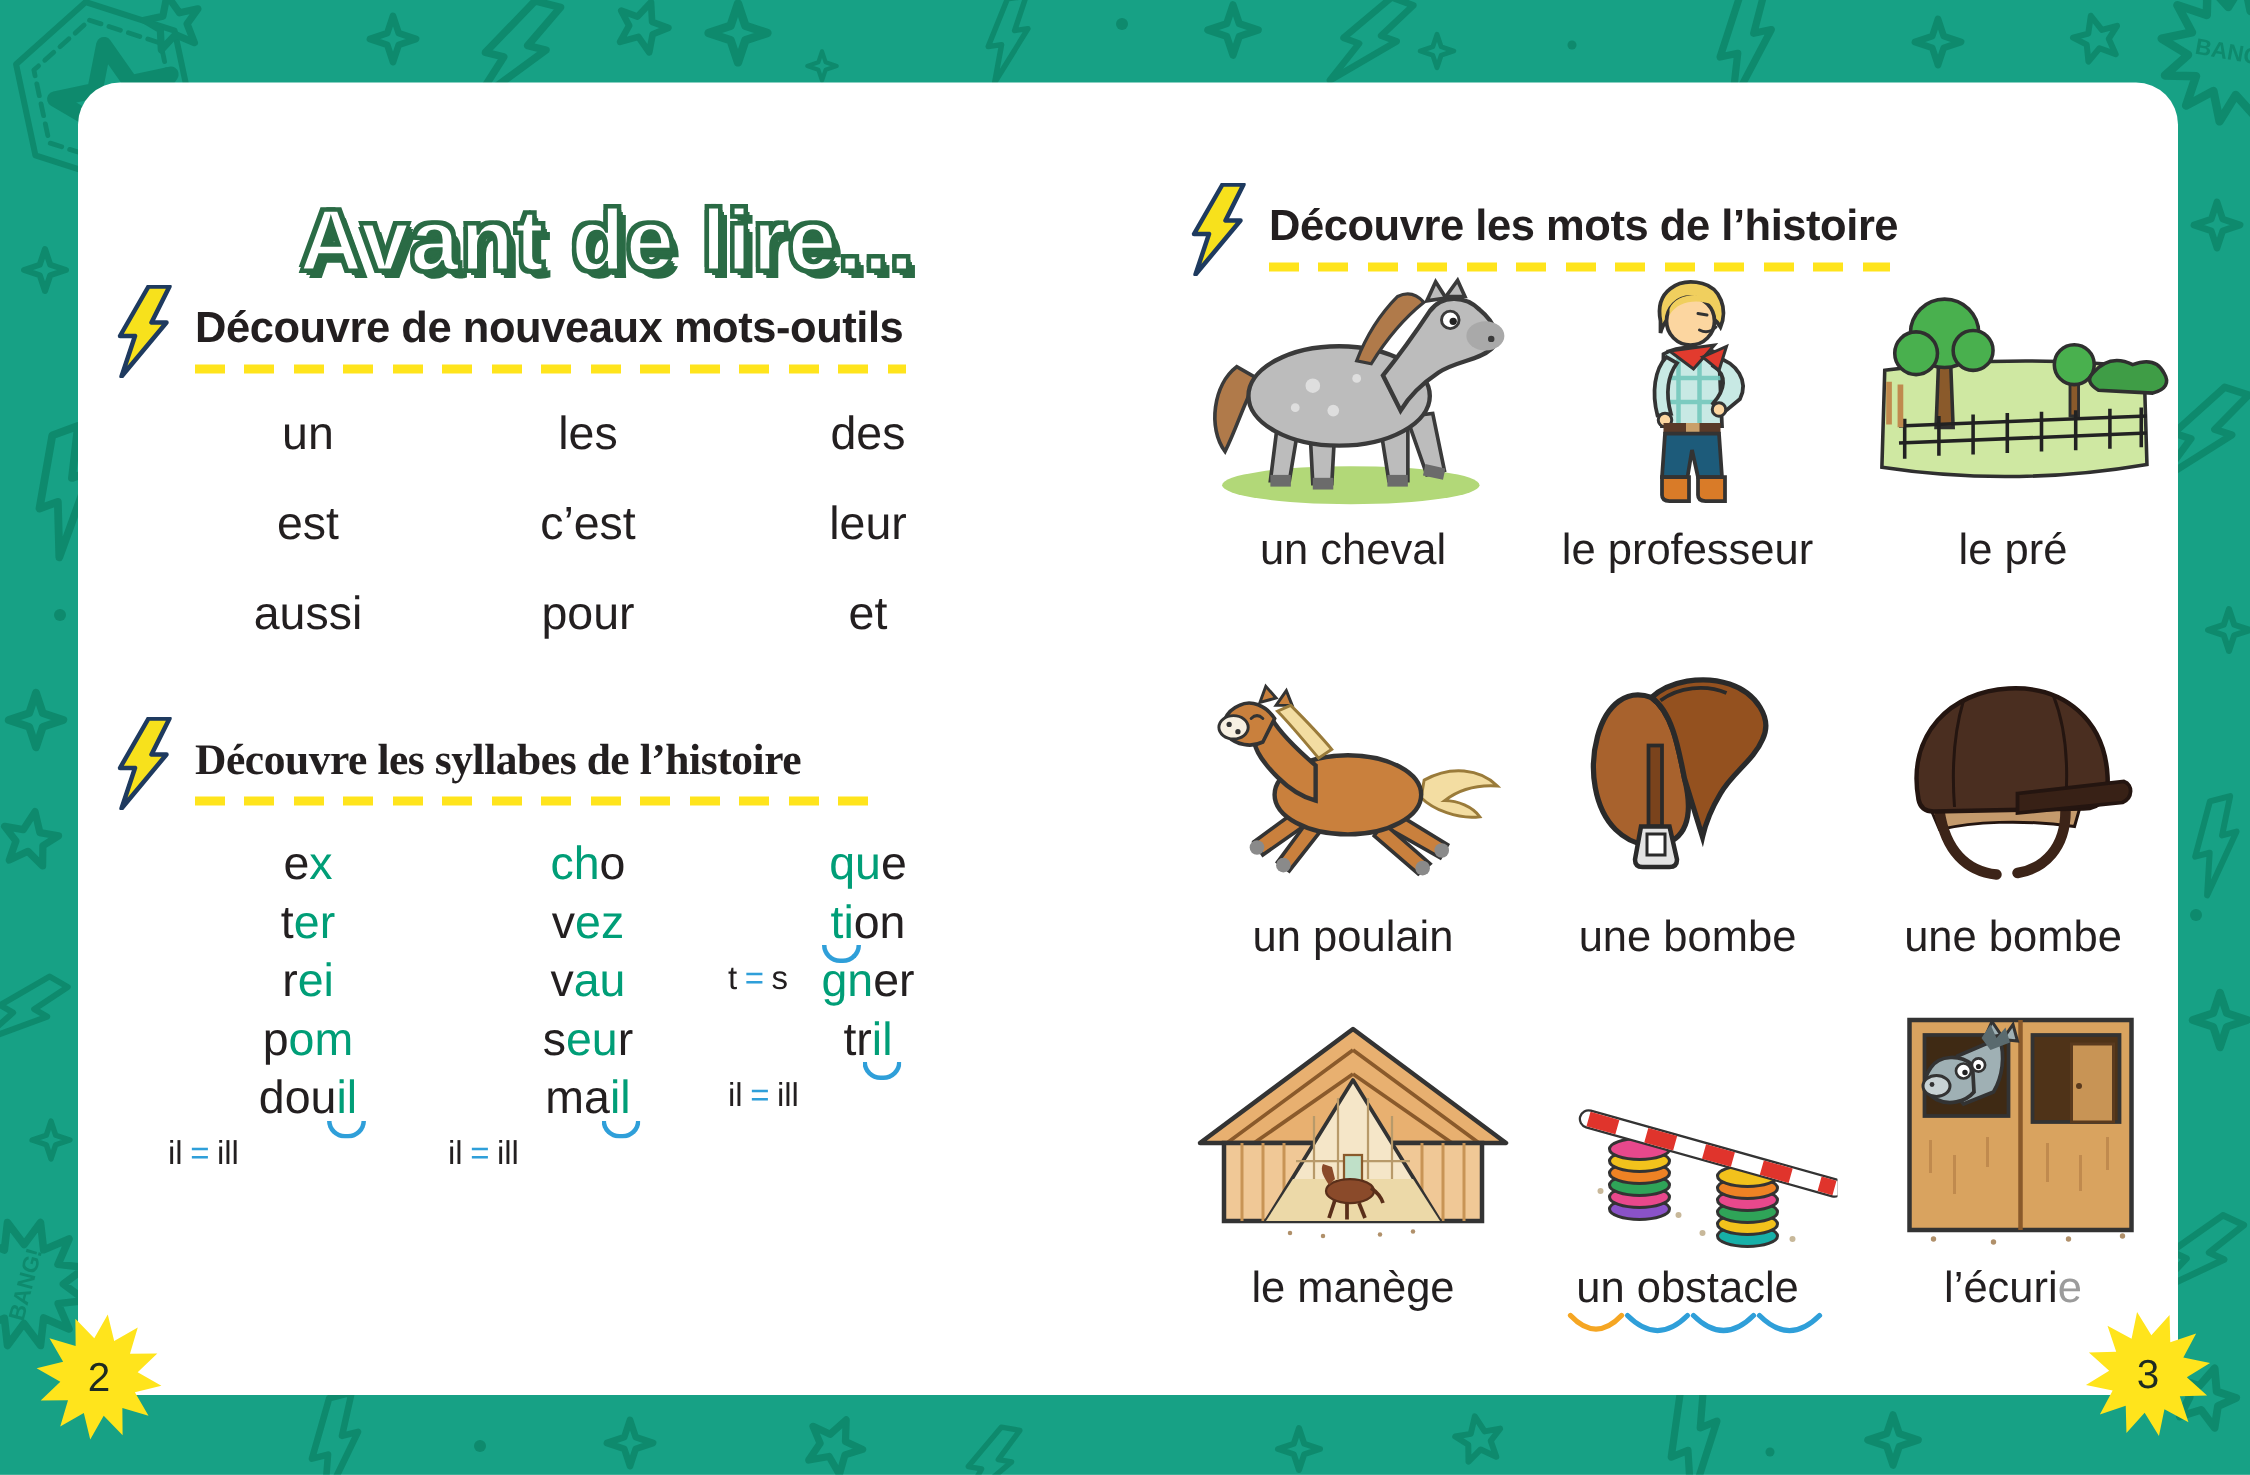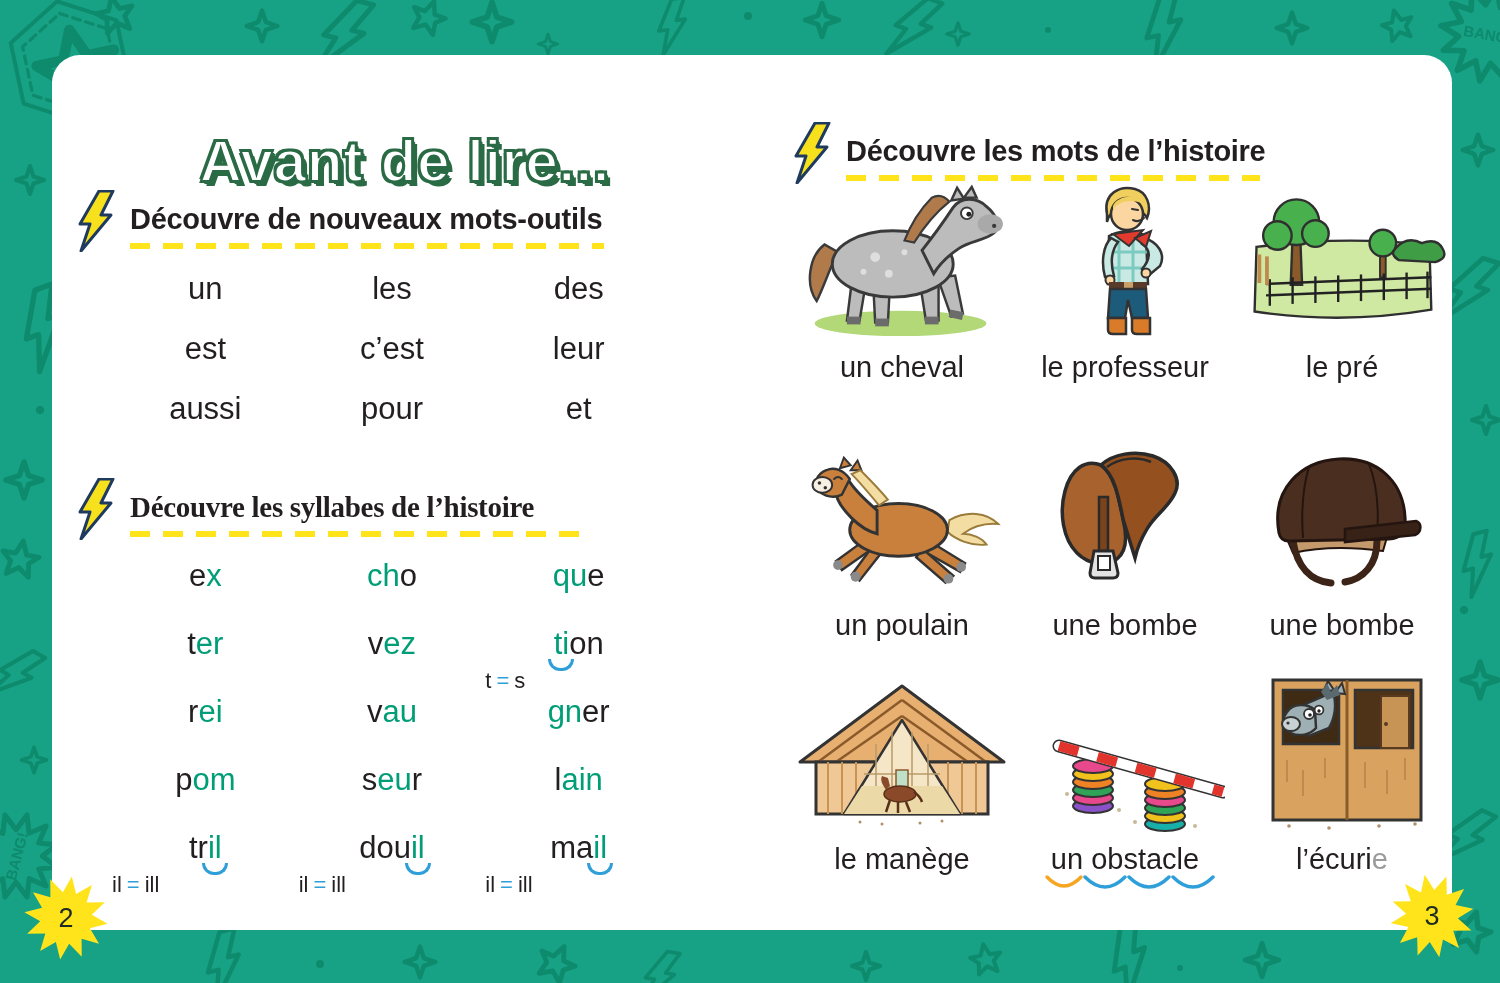--- a/index.html
+++ b/index.html
@@ -23,21 +23,21 @@
   .section{position:absolute;display:flex;align-items:center;gap:14px;z-index:2;}
   .section .h-wrap{display:flex;flex-direction:column;}
   .heading{font-weight:bold;font-size:29px;color:var(--text-black);letter-spacing:-0.3px;margin-top:10px;}
   .dashes{height:6px;margin-top:7px;background:repeating-linear-gradient(90deg,var(--dash-yellow) 0 20px,transparent 20px 33px);}
 
   #words-grid{position:absolute;left:112px;top:270px;width:560px;display:grid;
     grid-template-columns:repeat(3,1fr);row-gap:22px;z-index:2;}
   .word{font-size:31px;color:var(--text-black);text-align:center;line-height:38px;}
 
   #syllables-grid{position:absolute;left:112px;top:556px;width:560px;display:grid;
-    grid-template-columns:repeat(3,1fr);row-gap:29px;z-index:2;}
+    grid-template-columns:repeat(3,1fr);z-index:2;}
   .syl-cell{position:relative;text-align:center;height:39px;}
   .syl{font-size:31px;line-height:39px;}
   .part{position:relative;display:inline-block;}
   .part.g{color:var(--accent-green);}
   .part.k{color:var(--text-black);}
   .arc{position:absolute;left:50%;transform:translateX(-50%);bottom:-8px;width:20px;height:9px;
     border:3px solid var(--arc-blue);border-top:none;border-radius:0 0 14px 14px;}
   .note{position:absolute;top:44px;left:0;right:0;text-align:left;font-size:22px;color:var(--text-black);}
   .note .eq{color:var(--arc-blue);padding:0 5px;}
 
@@ -196,23 +196,20 @@
       <div class="syl-cell">
         <div class="syl"><span class="part g">gn</span><span class="part k">er</span></div>
       </div>
       <div class="syl-cell">
         <div class="syl"><span class="part k">p</span><span class="part g">om</span></div>
       </div>
       <div class="syl-cell">
         <div class="syl"><span class="part k">s</span><span class="part g">eu</span><span class="part k">r</span></div>
       </div>
       <div class="syl-cell">
-        <div class="syl"><span class="part k">l</span><span class="part g">ain</span></div>
-      </div>
-      <div class="syl-cell">
         <div class="syl"><span class="part k">tr</span><span class="part g">il<i class="arc"></i></span></div>
         <div class="note"><span>il</span><span class="eq">=</span><span>ill</span></div>
       </div>
       <div class="syl-cell">
         <div class="syl"><span class="part k">dou</span><span class="part g">il<i class="arc"></i></span></div>
         <div class="note"><span>il</span><span class="eq">=</span><span>ill</span></div>
       </div>
       <div class="syl-cell">
         <div class="syl"><span class="part k">ma</span><span class="part g">il<i class="arc"></i></span></div>
         <div class="note"><span>il</span><span class="eq">=</span><span>ill</span></div>

